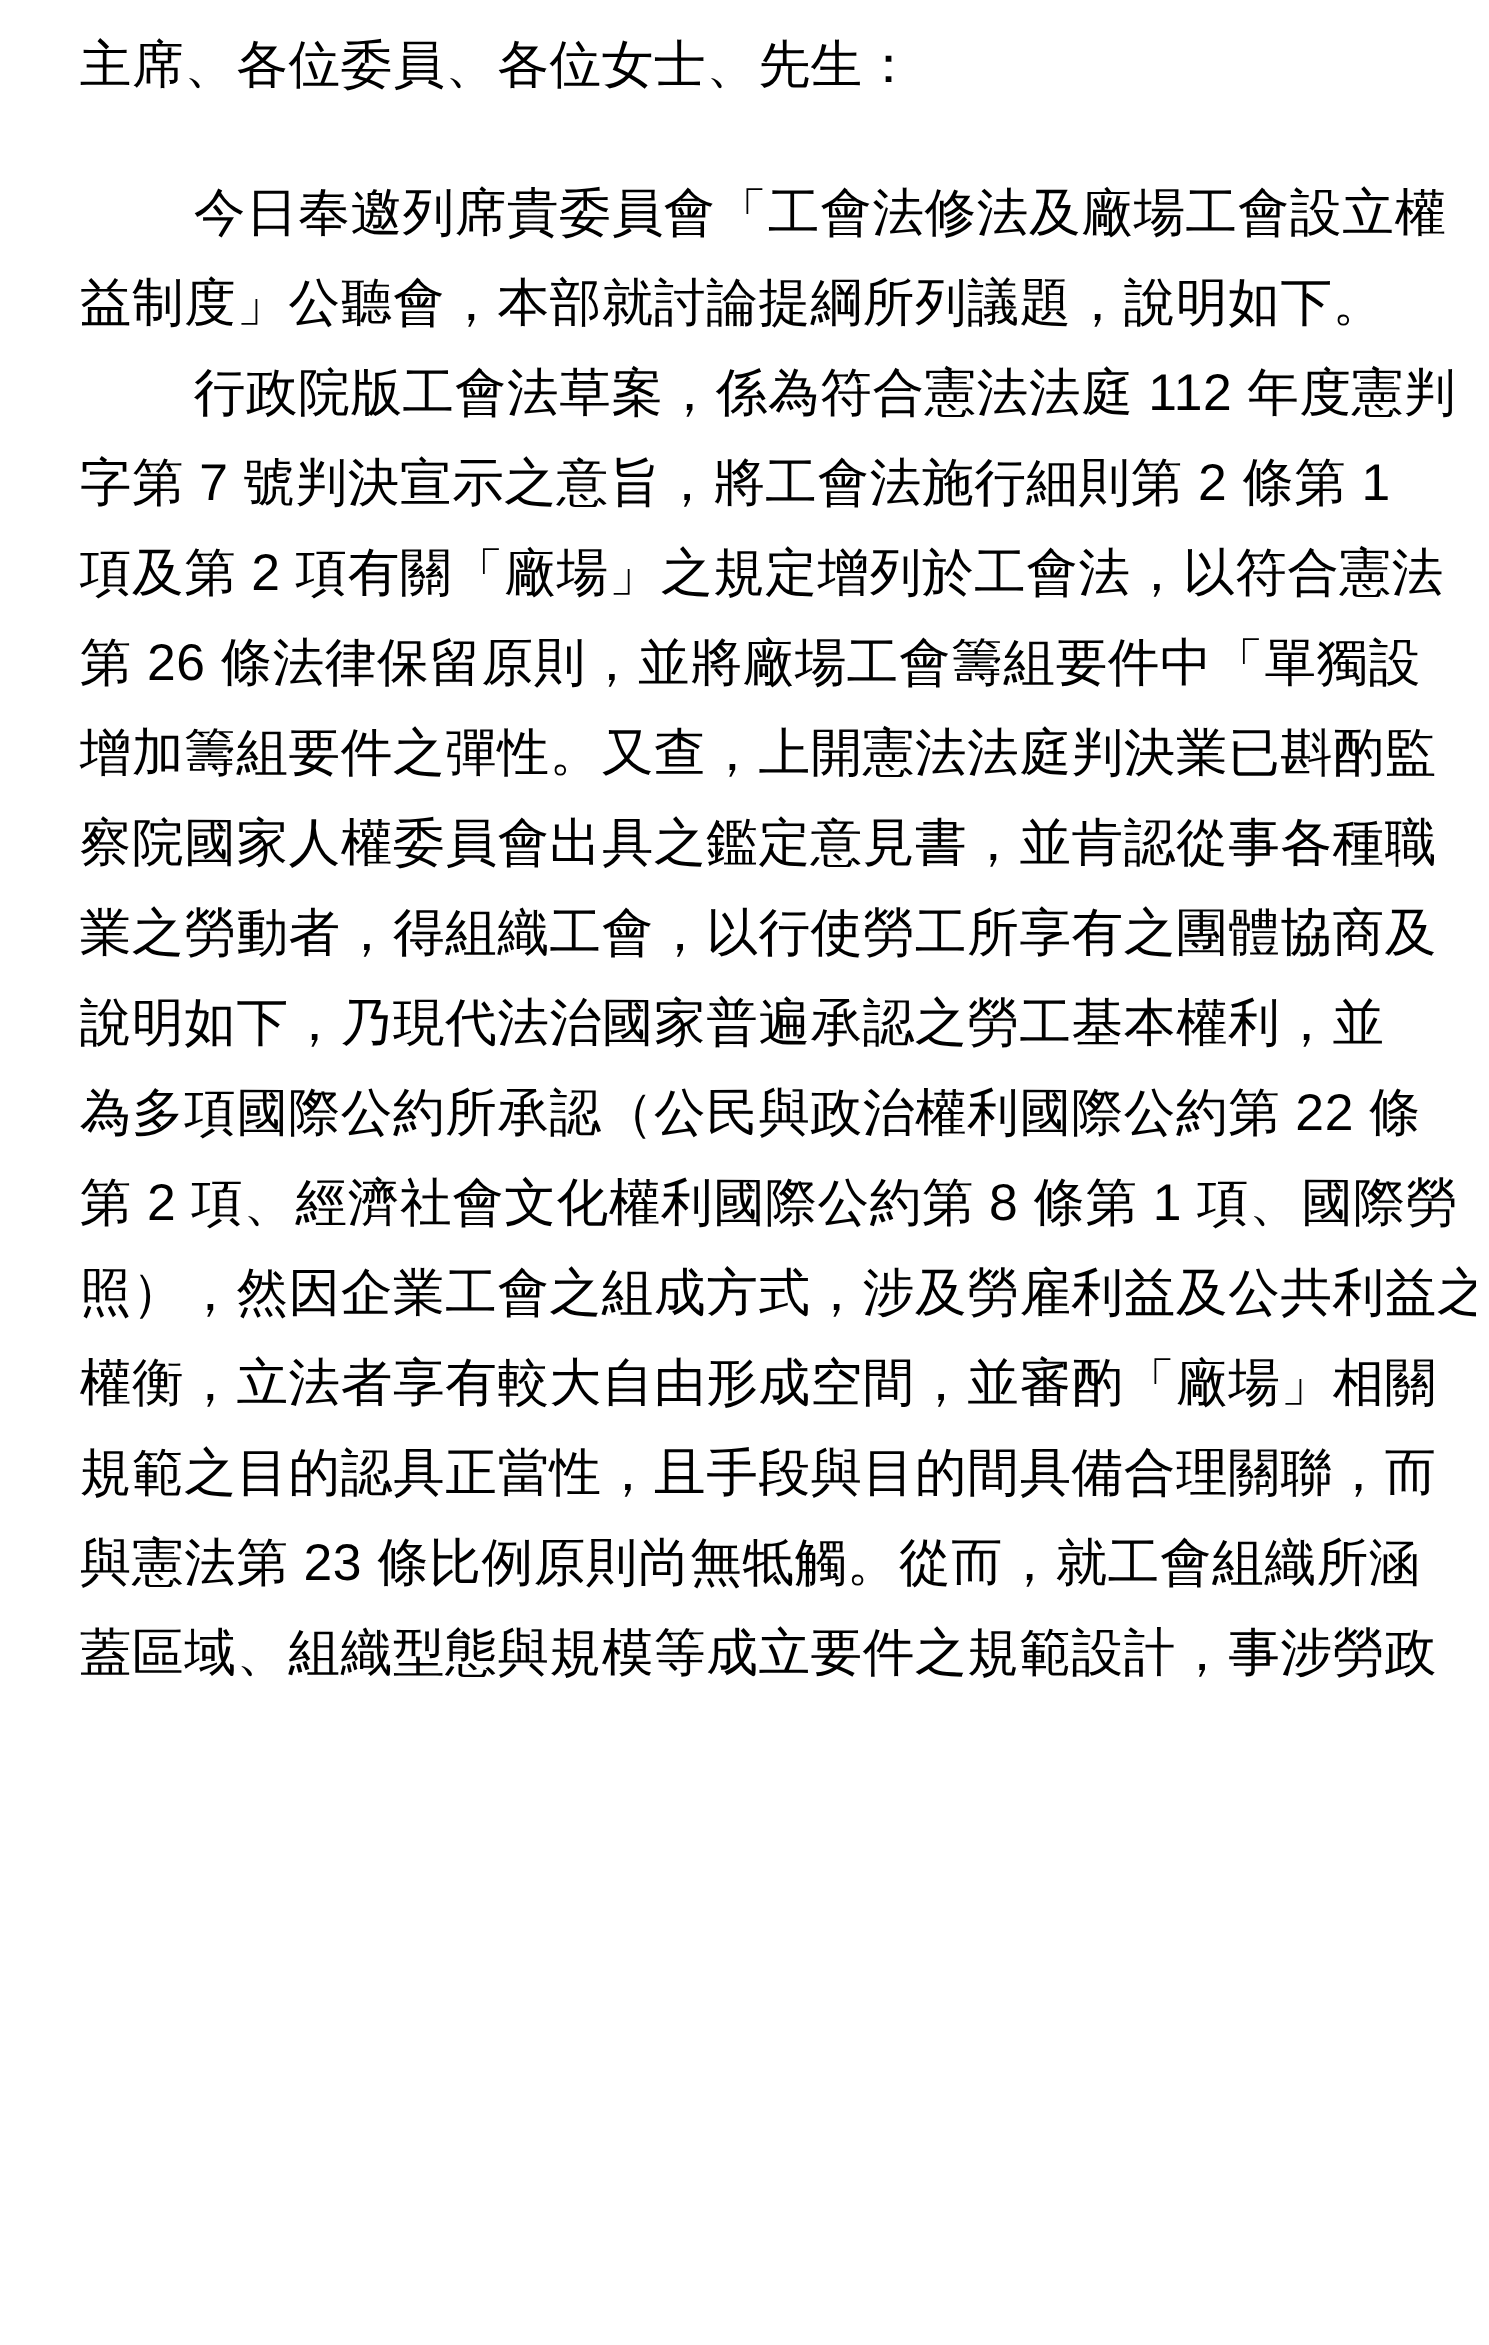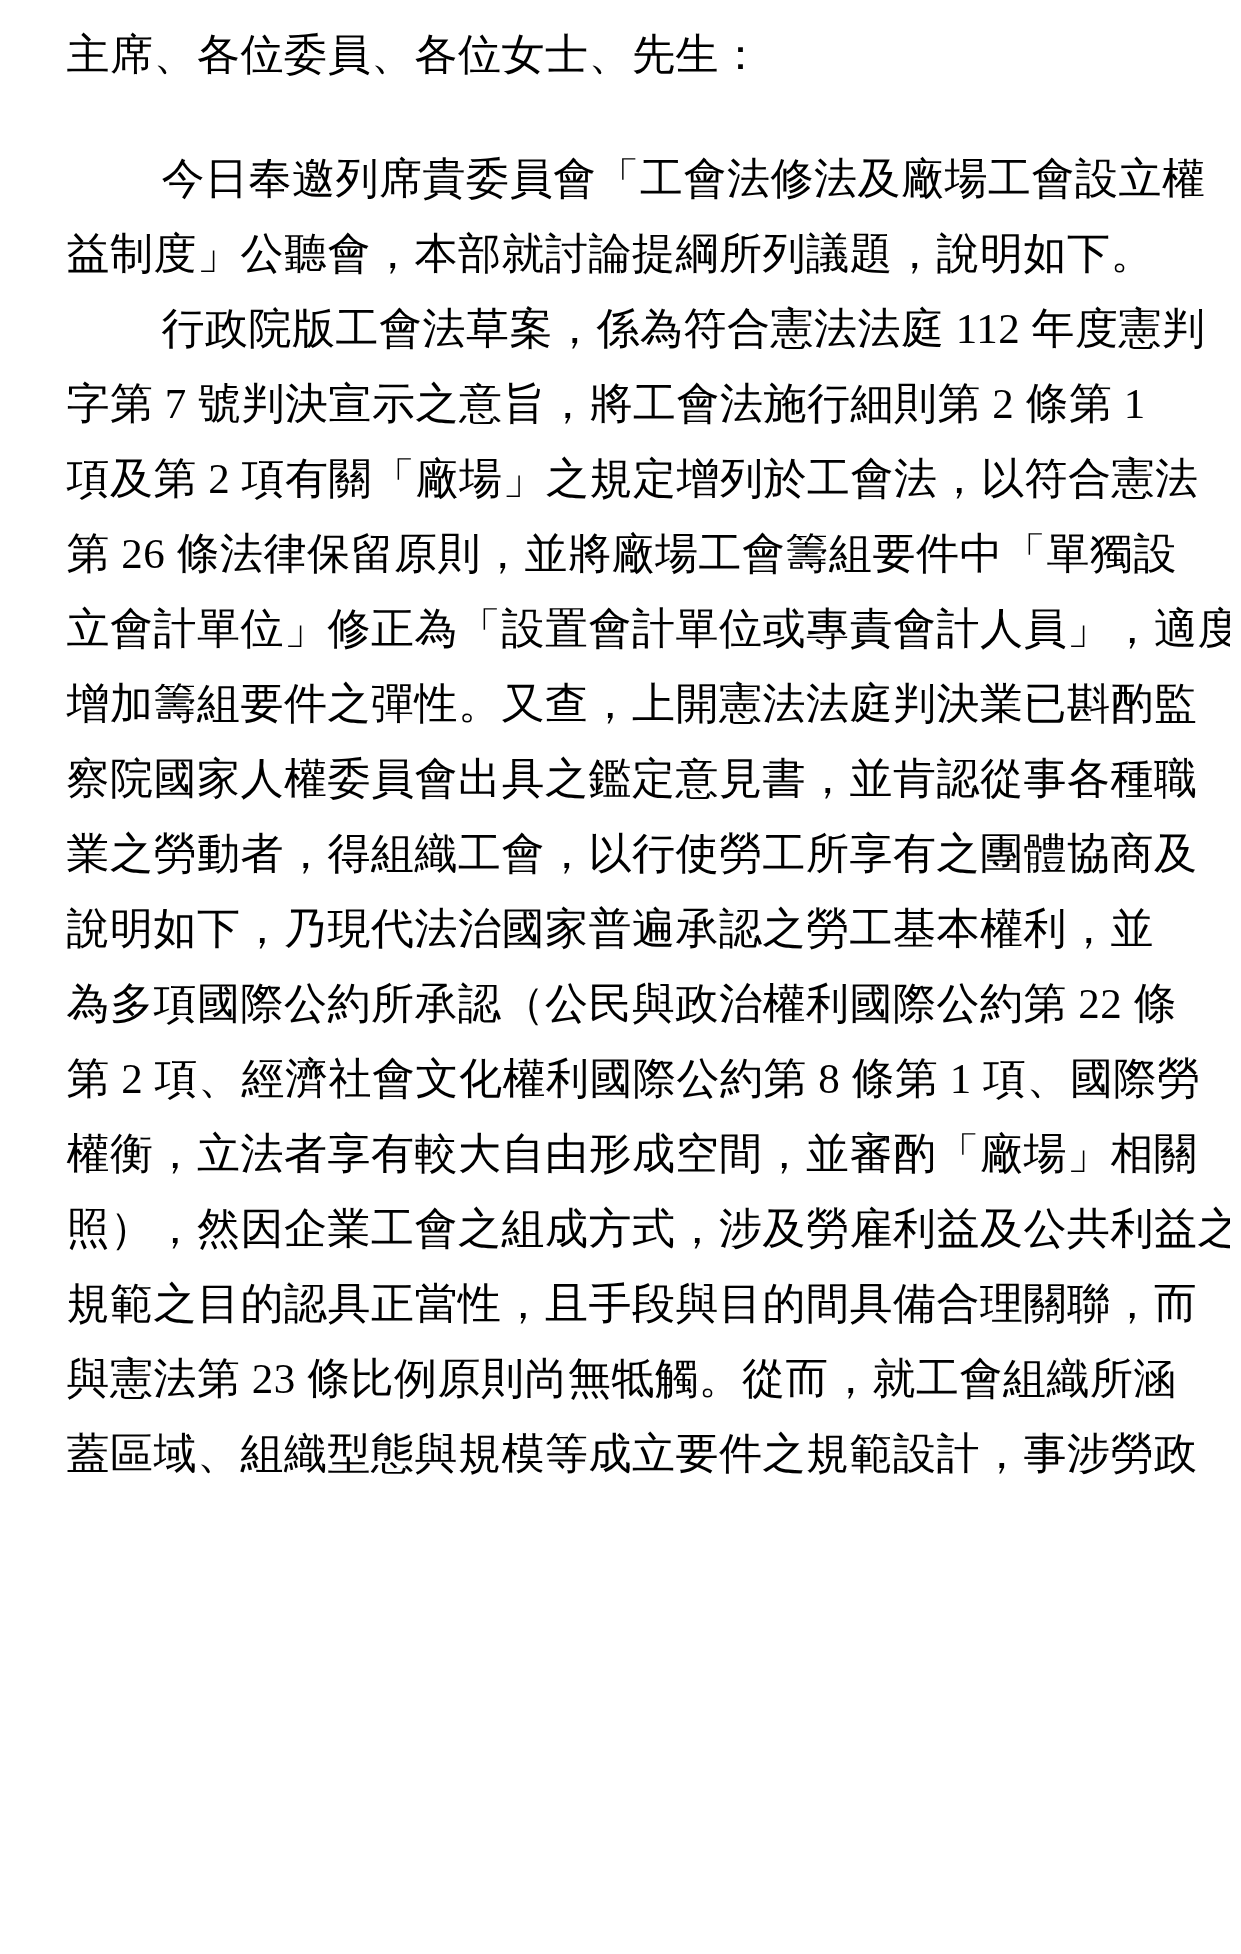--- a/index.html
+++ b/index.html
@@ -7,21 +7,21 @@
     padding: 0;
     background: #ffffff;
   }
   .page {
     position: relative;
     width: 1218px;
     height: 1954px;
     margin: 0 auto;
     background: #ffffff;
     color: #000000;
-    font-family: Liberation Serif, serif;
+    font-family: Liberation Sans, sans-serif;
     font-size: 43px;
     box-sizing: border-box;
     padding: 17px 48px 0 55px;
     overflow: hidden;
   }
   .line {
     display: block;
     height: 75px;
     line-height: 75px;
     white-space: nowrap;
@@ -52,27 +52,26 @@
     <div class="line indent gap-intro">今日奉邀列席貴委員會「工會法修法及廠場工會設立權</div>
     <div class="line">益制度」公聽會，本部就討論提綱所列議題，說明如下。</div>
   </div>
 
 
   <div>
     <div class="line indent">行政院版工會法草案，係為符合憲法法庭 112 年度憲判</div>
     <div class="line">字第 7 號判決宣示之意旨，將工會法施行細則第 2 條第 1</div>
     <div class="line">項及第 2 項有關「廠場」之規定增列於工會法，以符合憲法</div>
     <div class="line">第 26 條法律保留原則，並將廠場工會籌組要件中「單獨設</div>
-    <div class="line">立會計單位」修正為「設置會計單位或專責會計人員」，適度</div>
     <div class="line">增加籌組要件之彈性。又查，上開憲法法庭判決業已斟酌監</div>
     <div class="line">察院國家人權委員會出具之鑑定意見書，並肯認從事各種職</div>
     <div class="line">業之勞動者，得組織工會，以行使勞工所享有之團體協商及</div>
     <div class="line">說明如下，乃現代法治國家普遍承認之勞工基本權利，並</div>
     <div class="line">為多項國際公約所承認（公民與政治權利國際公約第 22 條</div>
     <div class="line">第 2 項、經濟社會文化權利國際公約第 8 條第 1 項、國際勞</div>
+    <div class="line">照），然因企業工會之組成方式，涉及勞雇利益及公共利益之</div>
     <div class="line">權衡，立法者享有較大自由形成空間，並審酌「廠場」相關</div>
-    <div class="line">照），然因企業工會之組成方式，涉及勞雇利益及公共利益之</div>
     <div class="line">規範之目的認具正當性，且手段與目的間具備合理關聯，而</div>
     <div class="line">與憲法第 23 條比例原則尚無牴觸。從而，就工會組織所涵</div>
     <div class="line">蓋區域、組織型態與規模等成立要件之規範設計，事涉勞政</div>
   </div>
 
 </div>
 
 </body></html>

